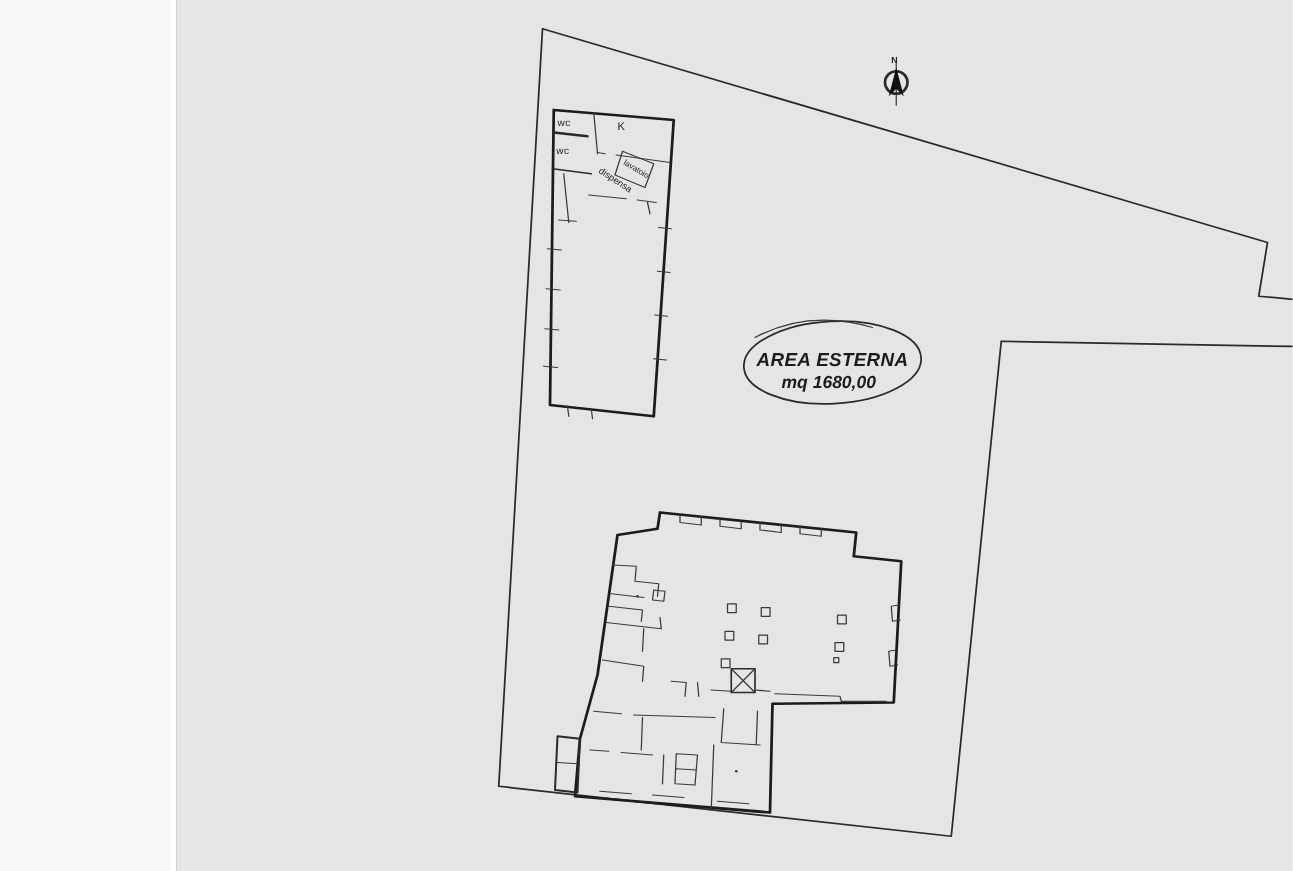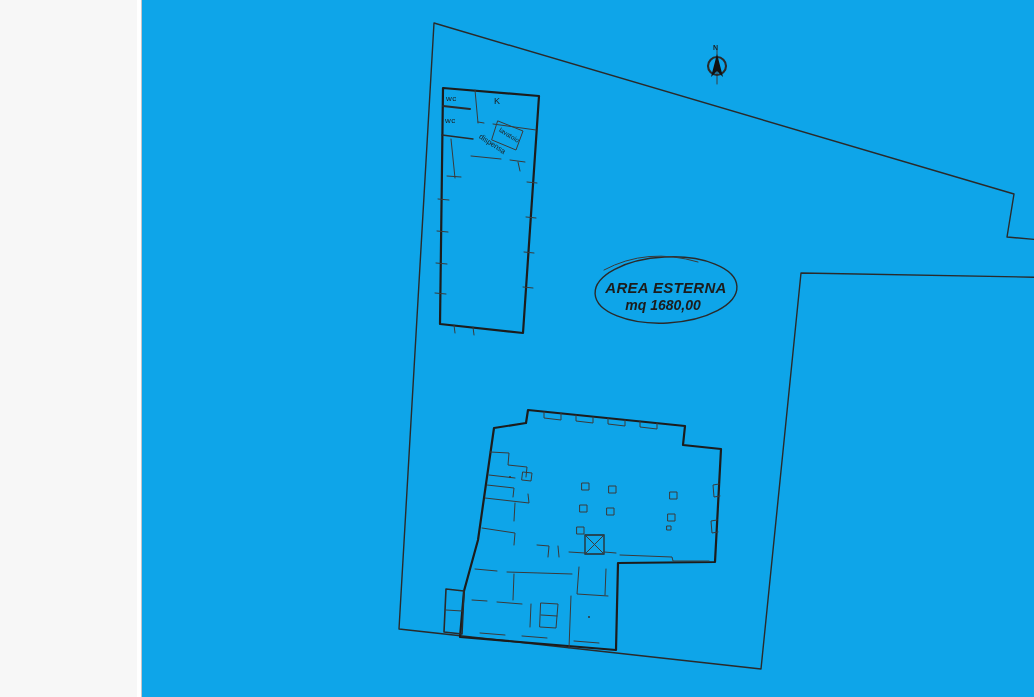--- a/index.html
+++ b/index.html
@@ -10,21 +10,21 @@
   }
   .sidebar{
     position:absolute;left:0;top:0;width:137px;height:697px;
     background:#f7f7f7;
   }
   .panel-divider{
     position:absolute;left:141px;top:0;width:1px;height:697px;
     background:#c5c5c9;
   }
   .page{
-    position:absolute;left:142px;top:0;right:0;bottom:0;background:#0ea5e9;
+    position:absolute;left:142px;top:0;right:0;bottom:0;background:#e5e5e5;
   }
   svg{position:absolute;left:0;top:0;}
   .ink{stroke:#2a2a2a;fill:none;stroke-linecap:round;stroke-linejoin:round;}
   .heavy{stroke-width:2.2;stroke:#1c1c1c;}
   .mid{stroke-width:1.4;}
   .thin{stroke-width:1;stroke:#3a3a3a;}
   .plan-text{fill:#1c1c1c;}
   .room-label{font-size:8px;letter-spacing:0.5px;}
   .kitchen-label{font-size:9px;}
   .tiny-label{font-size:6.5px;}

